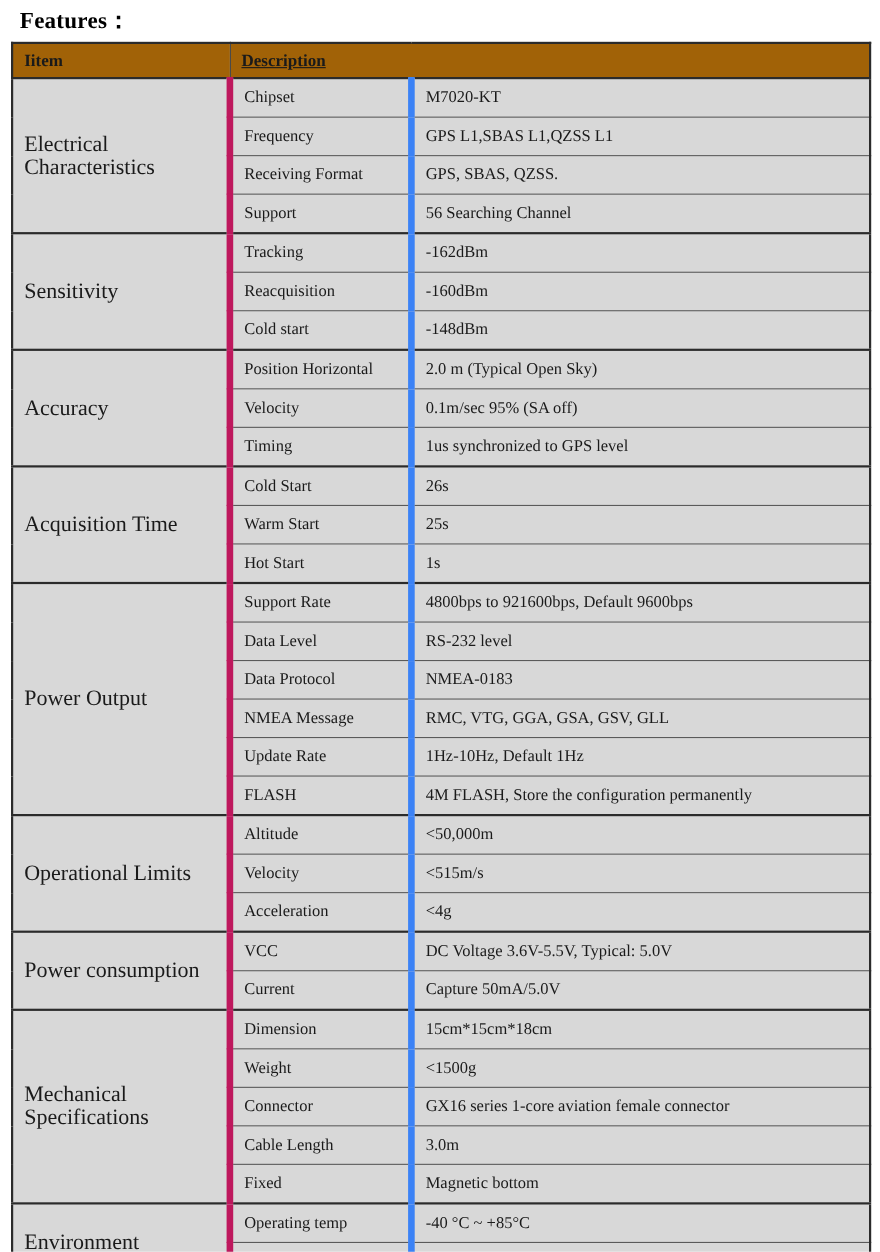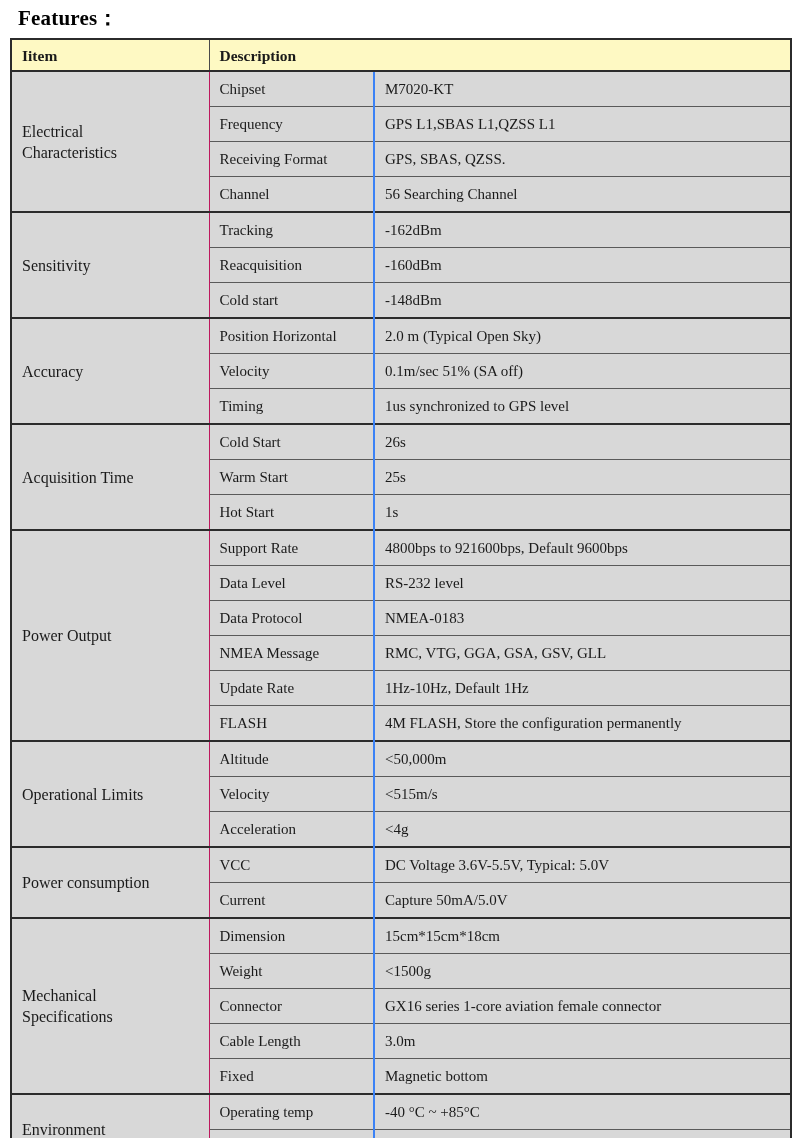--- a/index.html
+++ b/index.html
@@ -48,50 +48,50 @@
     border: 1px solid #5a5a5a;
     padding: 0 8px;
     font-size: 15px;
     line-height: 19px;
     vertical-align: middle;
     background: #d8d8d8;
     text-align: left;
     font-weight: normal;
   }
   .spec-table thead th {
-    background: #fef9c3;
+    background: #a16207;
     font-weight: bold;
     font-size: 15.5px;
     height: 30px;
     border-bottom: 2px solid #2b2b2b;
     border-color: #4a4a4a;
     border-bottom-color: #2b2b2b;
   }
   .spec-table thead th.th-item { padding-left: 10px; }
-  .spec-table thead th.th-desc { padding-left: 10px; }
+  .spec-table thead th.th-desc { padding-left: 10px; text-decoration: underline; }
 
   .spec-table tbody td {
     height: 34px;
   }
   td.cell-group {
     vertical-align: middle;
     padding-left: 10px;
-    font-size: 16px;
+    font-size: 20px;
     line-height: 21px;
     border-top: 2px solid #2b2b2b;
     border-bottom: 2px solid #2b2b2b;
-    border-right: 1px solid #be185d;
+    border-right: 6px solid #be185d;
   }
   tr.group-start > td.cell-sub,
   tr.group-start > td.cell-desc {
     border-top: 2px solid #2b2b2b;
   }
   td.cell-sub {
     padding-left: 10px;
-    border-right: 2px solid #3b82f6;
+    border-right: 6px solid #3b82f6;
   }
   td.cell-desc {
     padding-left: 10px;
     margin-left: 43px;
   }
   .group-line { display: block; }
 </style>
 </head>
 <body>
 
@@ -122,21 +122,21 @@
         </tr>
         <tr>
           <td class="cell-sub">Frequency</td>
           <td class="cell-desc">GPS L1,SBAS L1,QZSS L1</td>
         </tr>
         <tr>
           <td class="cell-sub">Receiving Format</td>
           <td class="cell-desc">GPS, SBAS, QZSS.</td>
         </tr>
         <tr>
-          <td class="cell-sub">Channel</td>
+          <td class="cell-sub">Support</td>
           <td class="cell-desc">56 Searching Channel</td>
         </tr>
         <tr class="group-start">
           <td class="cell-group" rowspan="3">
             <span class="group-line">Sensitivity</span>
           </td>
           <td class="cell-sub">Tracking</td>
           <td class="cell-desc">-162dBm</td>
         </tr>
         <tr>
@@ -149,21 +149,21 @@
         </tr>
         <tr class="group-start">
           <td class="cell-group" rowspan="3">
             <span class="group-line">Accuracy</span>
           </td>
           <td class="cell-sub">Position Horizontal</td>
           <td class="cell-desc">2.0 m (Typical Open Sky)</td>
         </tr>
         <tr>
           <td class="cell-sub">Velocity</td>
-          <td class="cell-desc">0.1m/sec 51% (SA off)</td>
+          <td class="cell-desc">0.1m/sec 95% (SA off)</td>
         </tr>
         <tr>
           <td class="cell-sub">Timing</td>
           <td class="cell-desc">1us synchronized to GPS level</td>
         </tr>
         <tr class="group-start">
           <td class="cell-group" rowspan="3">
             <span class="group-line">Acquisition Time</span>
           </td>
           <td class="cell-sub">Cold Start</td>

